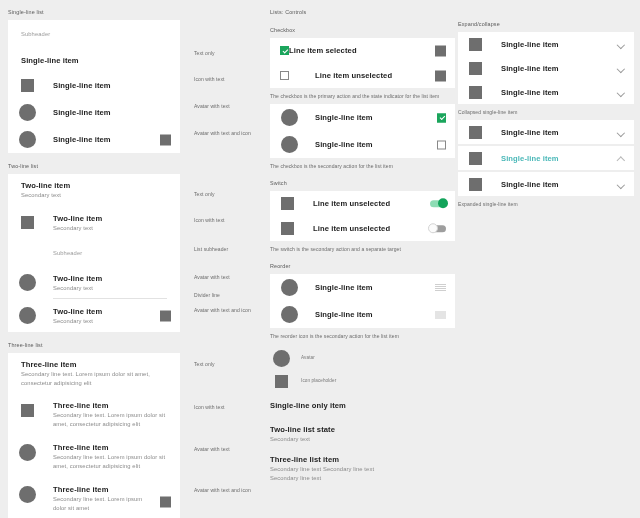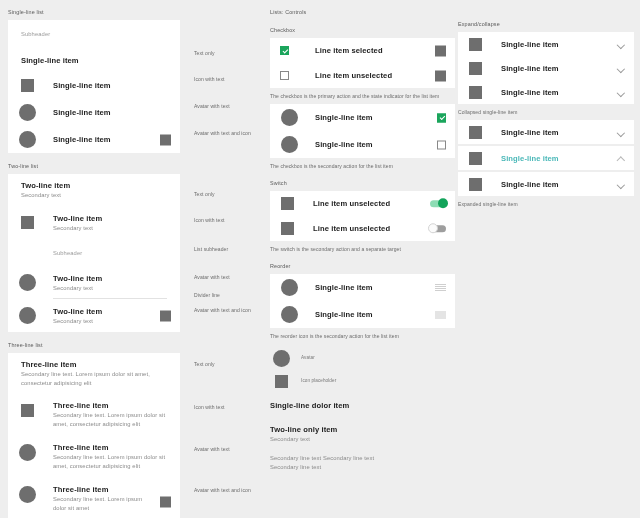--- a/index.html
+++ b/index.html
@@ -197,21 +197,21 @@
 
   <div class="col-mid">
 
     <div class="sec-label">Lists: Controls</div>
 
     <div class="sec-label" style="margin-top:10px;">Checkbox</div>
 
     <div class="card" style="margin-top:4px;position:relative;">
       <div class="row" style="height:25px;padding-left:10px;">
         <span class="cb on"></span>
-        <span class="primary" style="margin-left:26px;">Line item selected</span>
+        <span class="primary" style="">Line item selected</span>
         <span class="trail-sq"></span>
       </div>
       <div class="row" style="height:25px;padding-left:10px;">
         <span class="cb"></span>
         <span class="primary" style="margin-left:26px;">Line item unselected</span>
         <span class="trail-sq"></span>
       </div>
     </div>
     <div class="anno" style="margin-top:4px;">The checkbox is the primary action and the state indicator for the list item</div>
 
@@ -271,27 +271,28 @@
     <div class="row" style="height:24px;padding-left:3px;margin-top:6px;">
       <span class="avatar"></span>
       <span class="caption" style="margin-left:11px;">Avatar</span>
     </div>
     <div class="row" style="height:22px;padding-left:5px;">
       <span class="icon-sq"></span>
       <span class="caption" style="margin-left:13px;">Icon placeholder</span>
     </div>
 
     <div style="margin-top:8px;">
-      <div class="primary">Single-line dolor item</div>
+      <div class="primary">Single-line only item</div>
     </div>
     <div style="margin-top:13px;">
-      <div class="primary">Two-line only item</div>
+      <div class="primary">Two-line list state</div>
       <div class="secondary">Secondary text</div>
     </div>
     <div style="margin-top:10px;">
+      <div class="primary">Three-line list item</div>
       <div class="secondary" style="width:110px;">Secondary line text Secondary line text Secondary line text</div>
     </div>
   </div>
 
   <div class="col-right">
     <div class="sec-label" style="margin-top:12px;">Expand/collapse</div>
 
     <div class="card" style="margin-top:4px;">
       <div class="row" style="height:24px;padding-left:11px;padding-right:10px;">
         <span class="icon-sq"></span>

